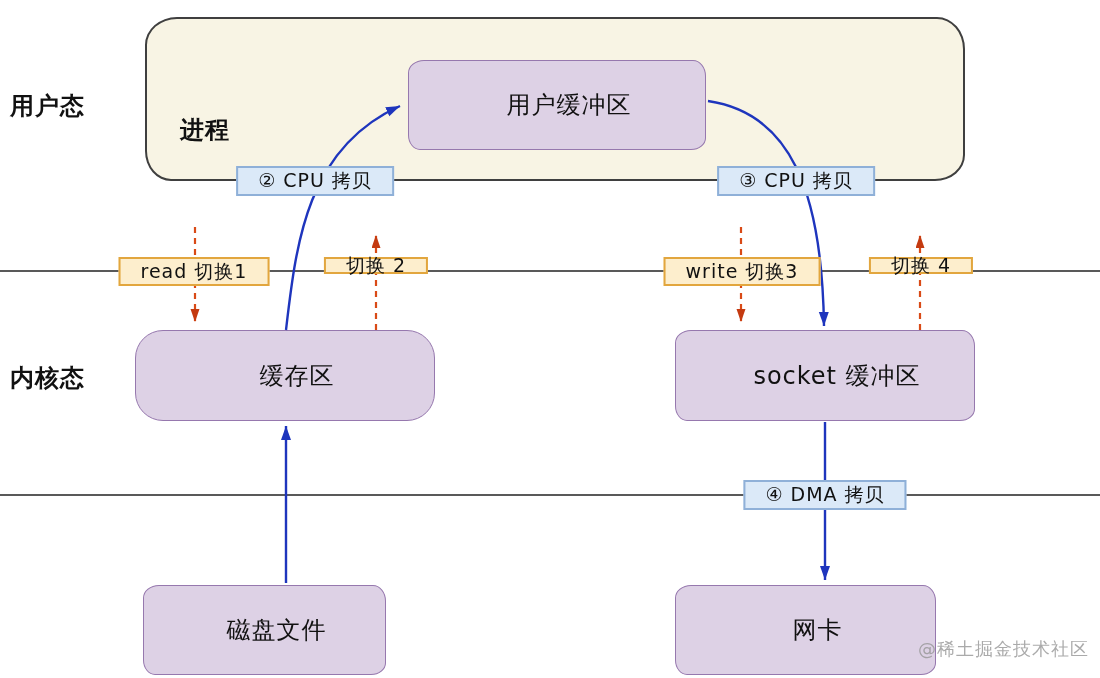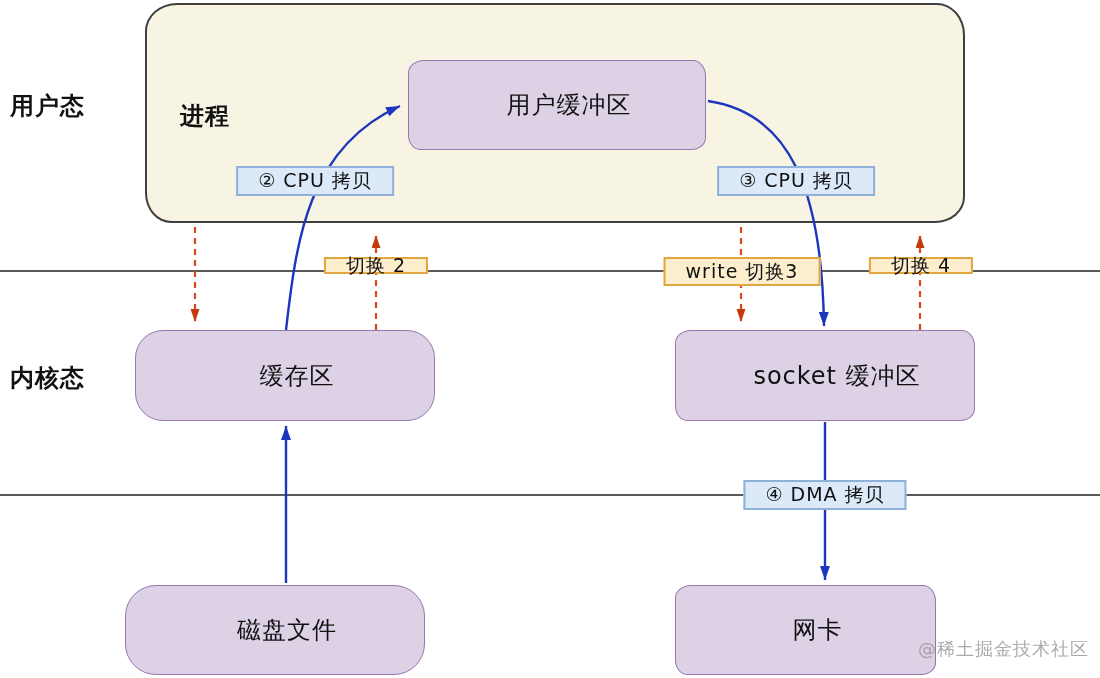--- a/index.html
+++ b/index.html
@@ -11,33 +11,33 @@
     --line-color:#222; --text-color:#111; --watermark-color:#969696;
   }
   html,body{margin:0;padding:0;}
   body{font-family:"DejaVu Sans","Liberation Sans",sans-serif;background:#fff;}
   #canvas{position:relative;width:1100px;height:678px;background:#ffffff;overflow:hidden;}
 
   .zone-label{position:absolute;font-size:24px;font-weight:bold;color:var(--text-color);z-index:5;letter-spacing:1px;text-align:center;}
   #user-mode-label{left:10px;top:90px;}
   #kernel-mode-label{left:10px;top:362px;}
 
-  .process-box{position:absolute;left:145px;top:3px;width:820px;height:220px;
+  .process-box{position:absolute;left:145px;top:17px;width:820px;height:164px;
     background:var(--process-fill);border:2.5px solid var(--process-border);
     border-radius:32px 28px 30px 26px / 28px 32px 26px 30px;z-index:1;box-sizing:border-box;}
   .process-title{position:absolute;left:33px;top:95px;font-size:24px;font-weight:bold;color:var(--text-color);letter-spacing:1px;}
 
   .node{position:absolute;background:var(--node-fill);border:1.8px solid var(--node-border);
     border-radius:16px 13px 15px 12px / 13px 16px 12px 15px;
     display:flex;align-items:center;justify-content:center;
     font-size:24px;color:var(--text-color);z-index:2;box-sizing:border-box;letter-spacing:1px;padding-left:24px;}
   #user-buffer-node{left:408px;top:60px;width:298px;height:90px;}
   #kernel-buffer-node{left:135px;top:330px;width:300px;height:91px;border-radius:28px;}
   #socket-buffer-node{left:675px;top:330px;width:300px;height:91px;}
-  #disk-file-node{left:125px;top:585px;width:300px;height:90px;border-radius:31px;}
+  #disk-file-node{left:143px;top:585px;width:243px;height:90px;}
   #nic-node{left:675px;top:585px;width:261px;height:90px;}
 
   svg.arrow-layer{position:absolute;left:0;top:0;z-index:3;pointer-events:none;}
   .hline{stroke:var(--line-color);stroke-width:1.6;fill:none;}
   .data-arrow{stroke:var(--data-arrow);stroke-width:2.4;fill:none;}
   .data-arrow-head{fill:var(--data-arrow);}
   .switch-arrow{stroke:var(--switch-arrow);stroke-width:2.2;fill:none;stroke-dasharray:6 5;}
   .switch-arrow-head{fill:var(--switch-arrow-head);}
 
   .tag{position:absolute;transform:translateX(-50%);z-index:4;white-space:nowrap;
@@ -96,18 +96,19 @@
     <path class="data-arrow" d="M286 583 L286 426" marker-end="url(#mblue)"></path>
     <path class="data-arrow" d="M286 330 C296 245, 306 148, 400 106" marker-end="url(#mblue)"></path>
     <path class="data-arrow" d="M708 101 C790 113, 822 190, 824 326" marker-end="url(#mblue)"></path>
     <path class="data-arrow" d="M825 422 L825 580" marker-end="url(#mblue)"></path>
   </svg>
 
   <div class="tag copy-tag" id="cpu-copy-2-tag">② CPU 拷贝</div>
   <div class="tag copy-tag" id="cpu-copy-3-tag">③ CPU 拷贝</div>
   <div class="tag copy-tag" id="dma-copy-4-tag">④ DMA 拷贝</div>
 
+  <div class="tag switch-tag" id="read-switch-1-tag">read 切换1</div>
   <div class="tag switch-tag" id="switch-2-tag">切换 2</div>
   <div class="tag switch-tag" id="write-switch-3-tag">write 切换3</div>
   <div class="tag switch-tag" id="switch-4-tag">切换 4</div>
 
   <div class="watermark">@稀土掘金技术社区</div>
 </div>
 
 </body></html>

